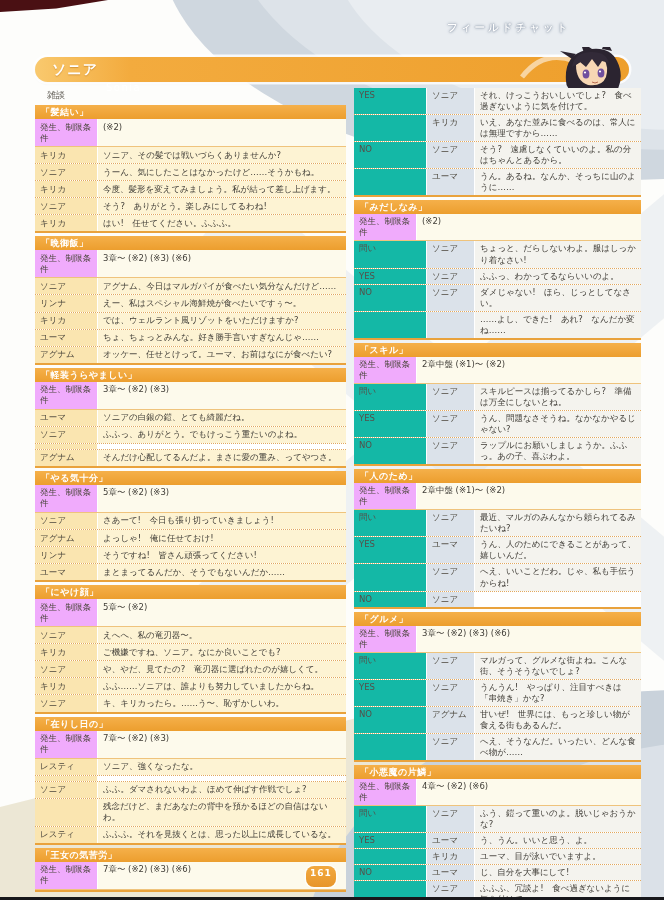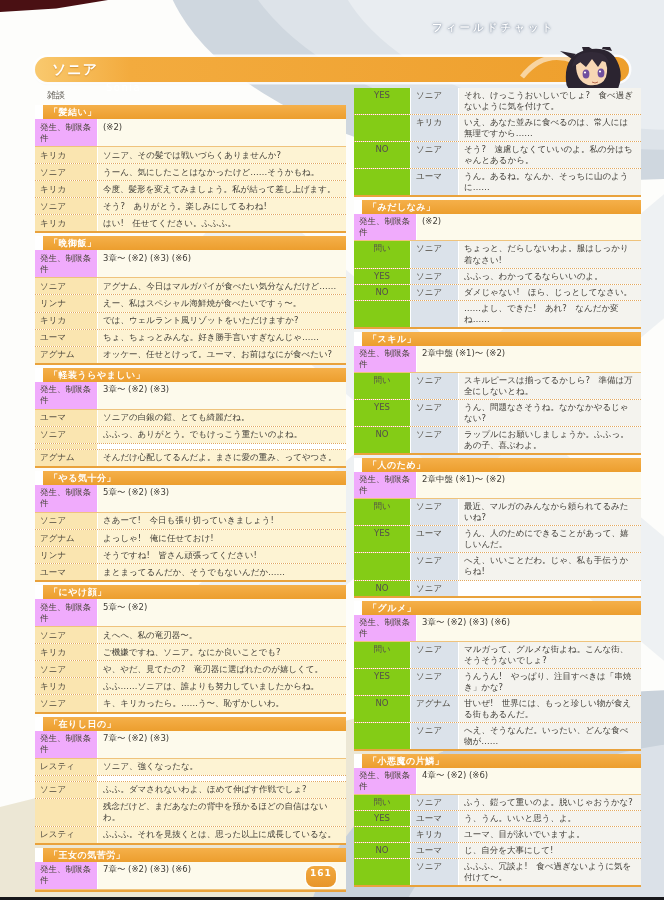--- a/index.html
+++ b/index.html
@@ -16,54 +16,54 @@
   .xbar{position:absolute;left:140px;top:380px;width:640px;height:95px;background:#dfe5eb;opacity:.5;}
   .xbar1{transform:rotate(40deg);}
   .xbar2{transform:rotate(-40deg);}
   .sw-bot1{left:300px;top:690px;width:760px;height:560px;background:#c9d2db;}
   .sw-bot2{left:380px;top:740px;width:700px;height:520px;background:#dbe1e8;}
   .tan{position:absolute;left:-60px;top:760px;width:520px;height:190px;background:#d8cda6;opacity:.45;transform:rotate(-14deg);border-radius:40px;}
   .corner{position:absolute;top:0;left:0;width:108px;height:12px;background:#4a1013;clip-path:polygon(0 0,100% 0,52% 70%,0 100%);}
   .bottom-line{position:absolute;bottom:0;left:0;width:664px;height:3px;background:#17171b;}
 
   
-  .field-chat{position:absolute;top:21px;left:432px;font-size:10.5px;font-weight:bold;color:#fff;
+  .field-chat{position:absolute;top:21px;left:447px;font-size:10.5px;font-weight:bold;color:#fff;
     letter-spacing:3px;text-shadow:0 0 3px rgba(110,125,148,.95),0 0 1px rgba(110,125,148,.9);}
   .banner{position:absolute;left:35px;top:57px;width:594px;height:25px;border-radius:13px;
     background:linear-gradient(90deg,#f9c96e 0%,#f3ab3e 16%,#ee9f2c 100%);
     box-shadow:0 0 0 2.5px rgba(255,255,255,.85),0 1px 3px rgba(0,0,0,.15);
     display:flex;align-items:center;padding-left:17px;box-sizing:border-box;}
   .banner-jp{color:#fff;font-weight:bold;font-size:14px;letter-spacing:1px;text-shadow:0 1px 1px rgba(180,110,20,.5);}
   .banner-en{color:rgba(255,255,255,.92);font-size:10px;margin-left:8px;letter-spacing:1.5px;margin-top:36px;}
   .portrait{position:absolute;right:5px;top:-10px;width:110px;height:45px;}
 
   
   .columns{position:absolute;top:88px;left:35px;width:606px;display:flex;gap:8px;align-items:flex-start;}
   .col{display:block;}
   .col-left{width:311px;}
   .col-right{width:287px;}
   .sec-label{font-size:9px;color:#5a564e;margin:1px 0 3px 12px;}
 
   
   .tbl{width:100%;margin-bottom:3px;border-bottom:2px solid #e9a23c;background:#fff;}
   .t-title{background:linear-gradient(180deg,#f5b04a,#ec9e2e);color:#fff;font-weight:bold;
-    font-size:9px;line-height:10px;padding:2px 6px;letter-spacing:.5px;margin-left:8px;}
+    font-size:9px;line-height:10px;padding:2px 6px;letter-spacing:.5px;}
   .row{display:flex;align-items:stretch;}
   .row + .row{border-top:1px dotted #e2a85e;}
   .cond-row{border-bottom:1px solid #efc37c;}
   .cond-row + .row{border-top:none;}
   .cell{padding:2.5px 5px;font-size:8.5px;line-height:1.3;box-sizing:border-box;}
   .cell + .cell{border-left:1px solid rgba(255,255,255,.95);}
   .lbl{width:62px;flex:none;background:#f0abfc;color:#4b463c;}
   .val{flex:1;background:#fdfaec;}
   .spk{width:62px;flex:none;background:#fae5b0;color:#4b463c;}
   .txt{flex:1;background:#fdf3d3;}
   
   .reply .cell{padding:2px 5px;}
-  .tag{width:56px;flex:none;background:#84cc16;color:#55504a;text-align:center;}
+  .tag{width:72px;flex:none;background:#14b8a6;color:#55504a;}
   .spk2{width:48px;flex:none;background:#dbe2ea;color:#4b463c;}
   .txt2{flex:1;background:#f4f3ee;}
 
   
   .page-num{position:absolute;top:866px;left:306px;width:30px;height:21px;border-radius:8px;
     background:linear-gradient(180deg,#f2a940,#e7952a);color:#fff;font-size:9px;font-weight:bold;
     text-align:center;line-height:15px;letter-spacing:1px;box-shadow:0 0 0 1.5px rgba(255,255,255,.7);}
 </style>
 </head>
 <body>

